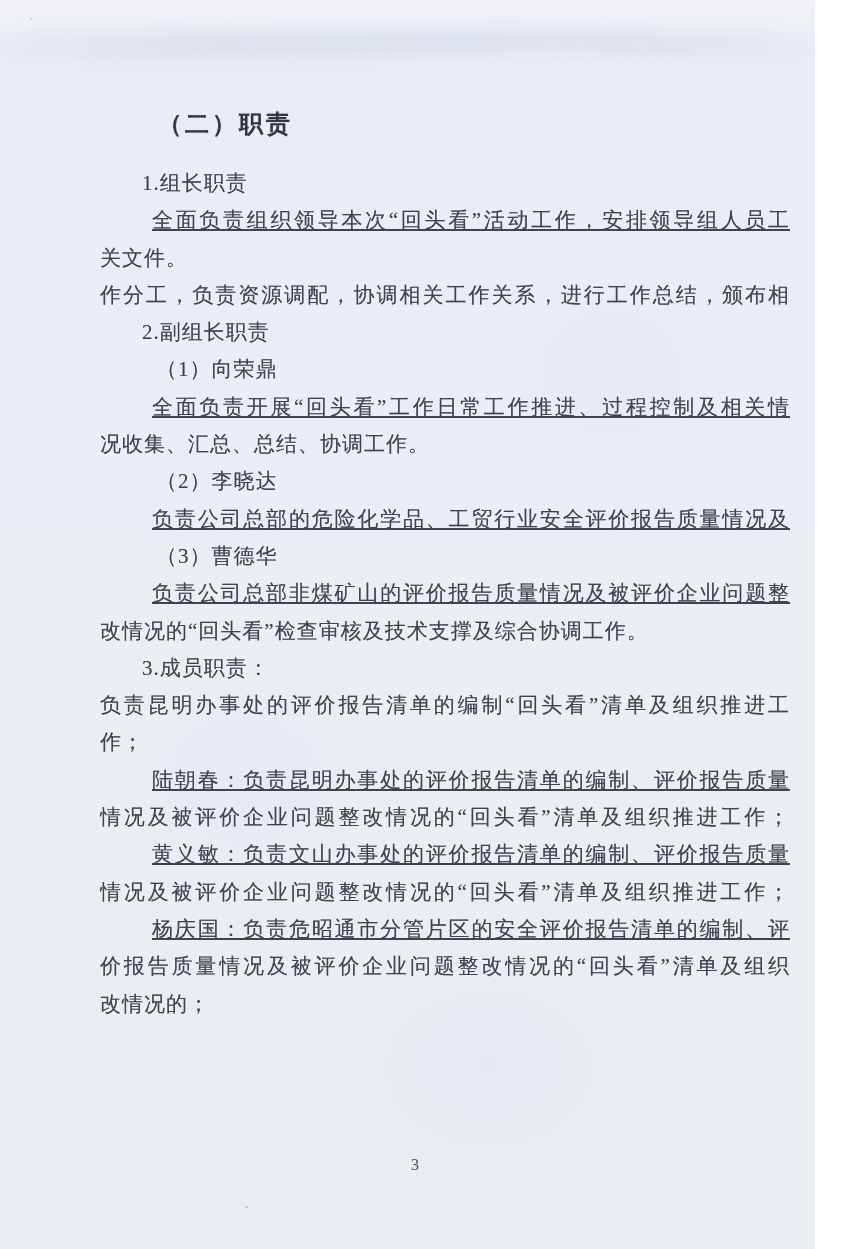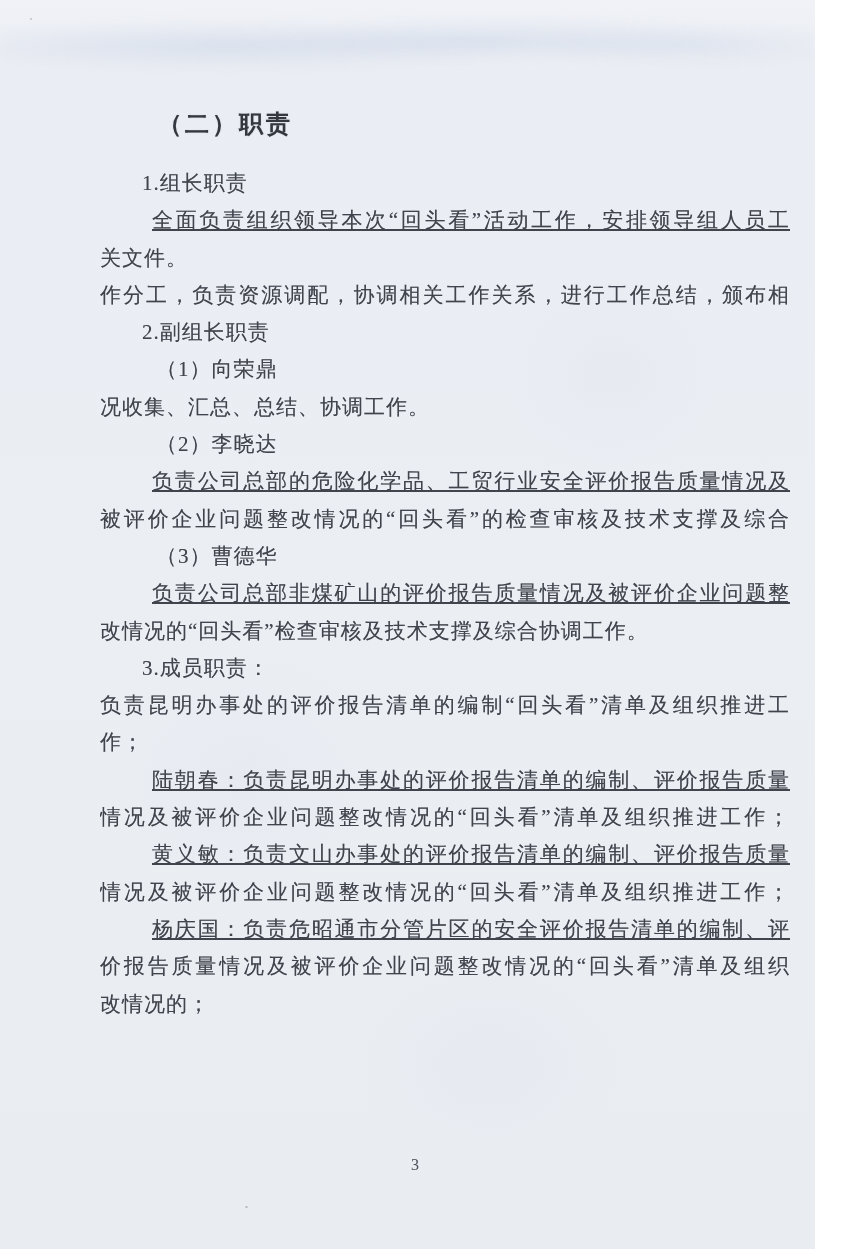--- a/index.html
+++ b/index.html
@@ -104,24 +104,24 @@
 
   <div class="doc-heading">（二）职责</div>
 
   <div class="content">
     <div class="line ln-num">1.组长职责</div>
     <div class="line ln-para ln-full">全面负责组织领导本次“回头看”活动工作，安排领导组人员工</div>
     <div class="line">关文件。</div>
     <div class="line ln-full">作分工，负责资源调配，协调相关工作关系，进行工作总结，颁布相</div>
     <div class="line ln-num">2.副组长职责</div>
     <div class="line ln-sub">（1）向荣鼎</div>
+    <div class="line ln-para ln-full">全面负责开展“回头看”工作日常工作推进、过程控制及相关情</div>
     <div class="line">况收集、汇总、总结、协调工作。</div>
     <div class="line ln-sub">（2）李晓达</div>
     <div class="line ln-para ln-full">负责公司总部的危险化学品、工贸行业安全评价报告质量情况及</div>
-    <div class="line ln-full">被评价企业问题整改情况的“回头看”的检查审核及技术支撑及综合</div>
     <div class="line ln-sub">（3）曹德华</div>
     <div class="line ln-para ln-full">负责公司总部非煤矿山的评价报告质量情况及被评价企业问题整</div>
     <div class="line">改情况的“回头看”检查审核及技术支撑及综合协调工作。</div>
     <div class="line ln-num">3.成员职责：</div>
     <div class="line ln-full">负责昆明办事处的评价报告清单的编制“回头看”清单及组织推进工</div>
     <div class="line">作；</div>
     <div class="line ln-para ln-full">陆朝春：负责昆明办事处的评价报告清单的编制、评价报告质量</div>
     <div class="line ln-full">情况及被评价企业问题整改情况的“回头看”清单及组织推进工作；</div>
     <div class="line ln-para ln-full">黄义敏：负责文山办事处的评价报告清单的编制、评价报告质量</div>
     <div class="line ln-full">情况及被评价企业问题整改情况的“回头看”清单及组织推进工作；</div>

